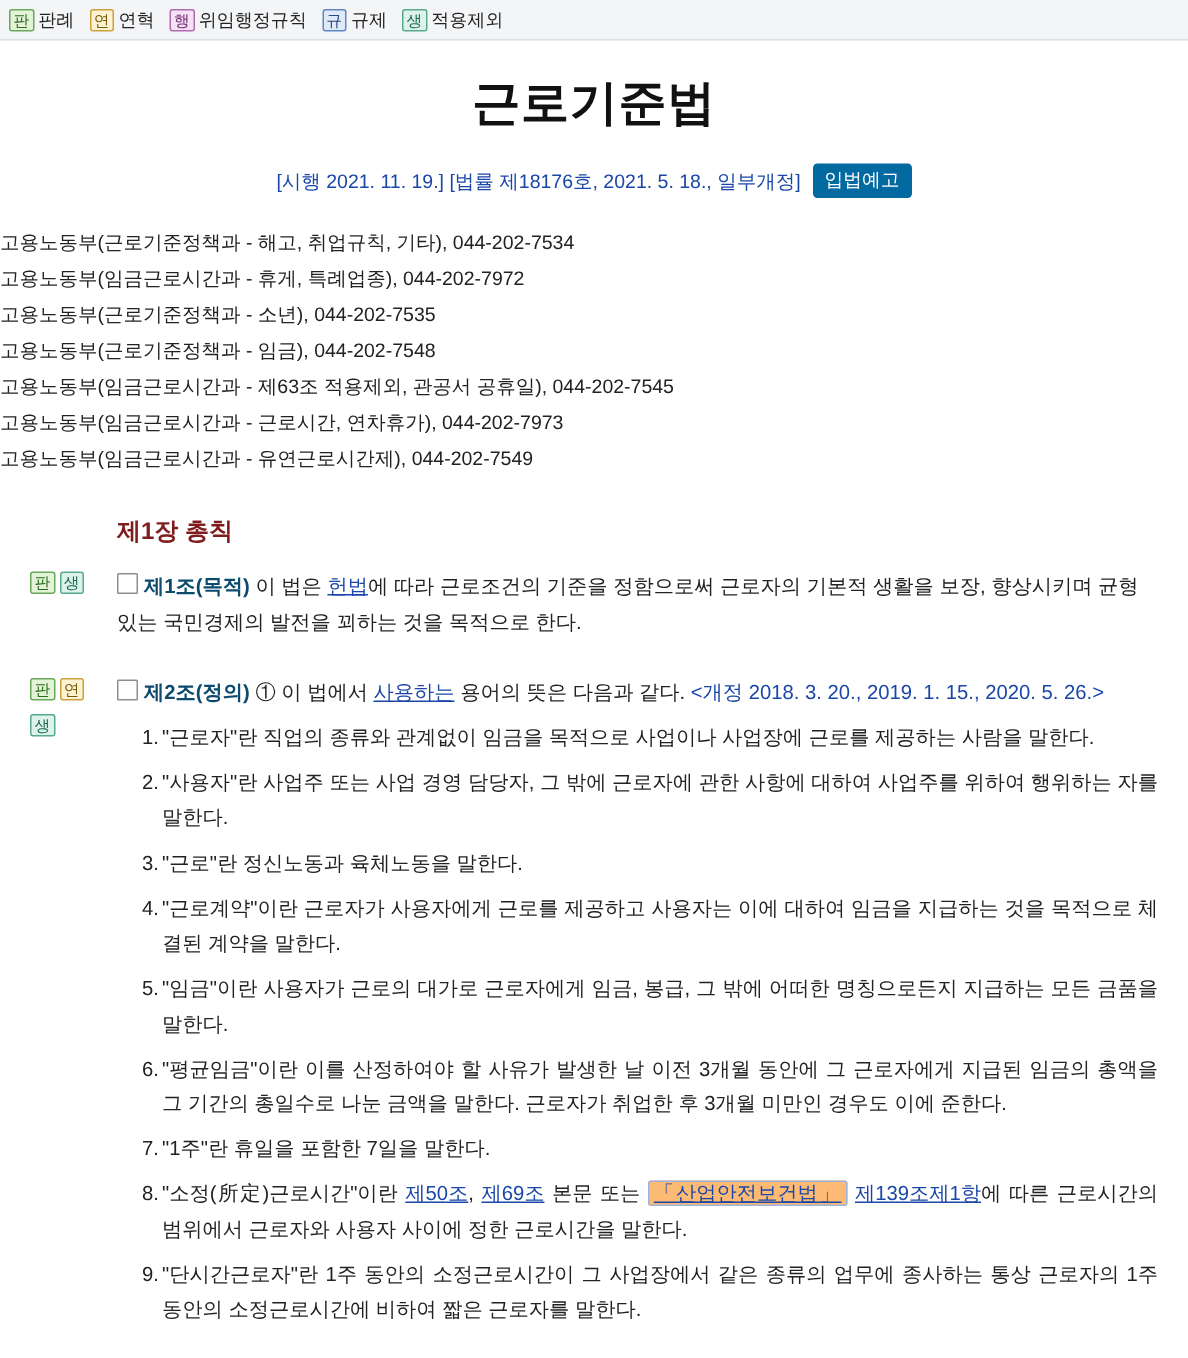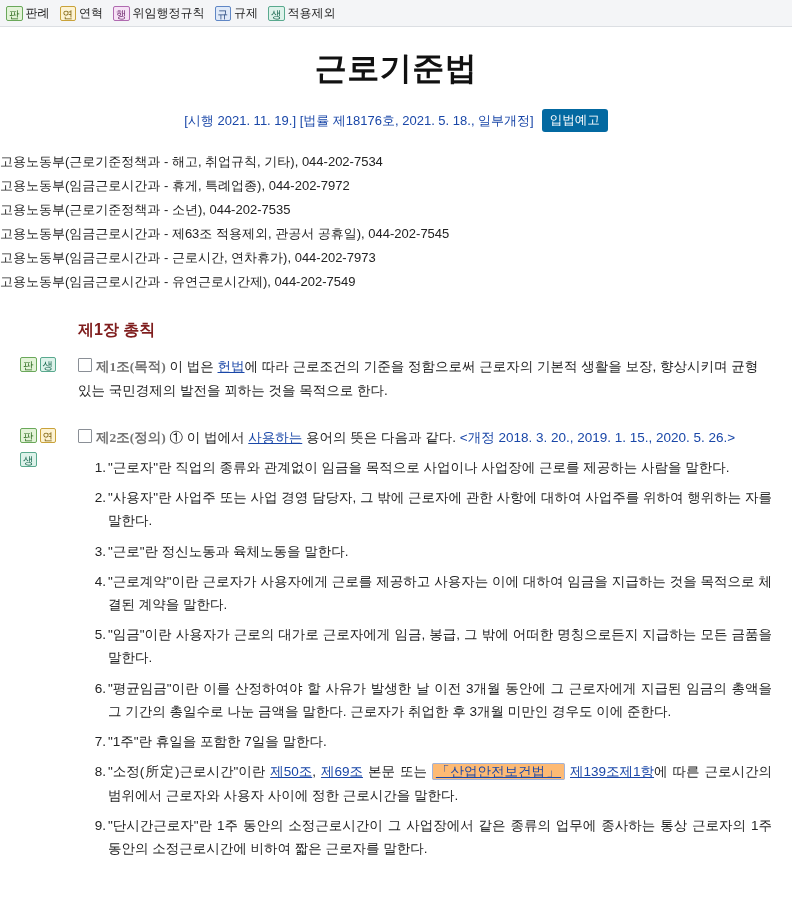--- a/index.html
+++ b/index.html
@@ -131,22 +131,21 @@
     width: 12px;
     height: 12px;
     border: 1px solid #8a8f96;
     background: #ffffff;
     vertical-align: -1px;
     margin-right: 4px;
     border-radius: 1px;
   }
   .art-title {
     font-weight: bold;
-    color: #737373;
-    font-family: Liberation Serif, serif;
+    color: #0c4a6e;
   }
   .amend {
     color: #1a47a8;
   }
   .lnk {
     color: #1a47a8;
     text-decoration: underline;
   }
   .lnk-box {
     color: #1a47a8;
@@ -208,20 +207,21 @@
   <div class="title">근로기준법</div>
 
   <div class="meta">
     <span>[시행 2021. 11. 19.] [법률 제18176호, 2021. 5. 18., 일부개정]</span><span class="badge">입법예고</span>
   </div>
 
   <div class="contacts">
     <div>고용노동부(근로기준정책과 - 해고, 취업규칙, 기타), 044-202-7534</div>
     <div>고용노동부(임금근로시간과 - 휴게, 특례업종), 044-202-7972</div>
     <div>고용노동부(근로기준정책과 - 소년), 044-202-7535</div>
+    <div>고용노동부(근로기준정책과 - 임금), 044-202-7548</div>
     <div>고용노동부(임금근로시간과 - 제63조 적용제외, 관공서 공휴일), 044-202-7545</div>
     <div>고용노동부(임금근로시간과 - 근로시간, 연차휴가), 044-202-7973</div>
     <div>고용노동부(임금근로시간과 - 유연근로시간제), 044-202-7549</div>
   </div>
 
   <div class="content">
 
     <div class="chapter">제1장 총칙</div>
 
     <div class="article">

